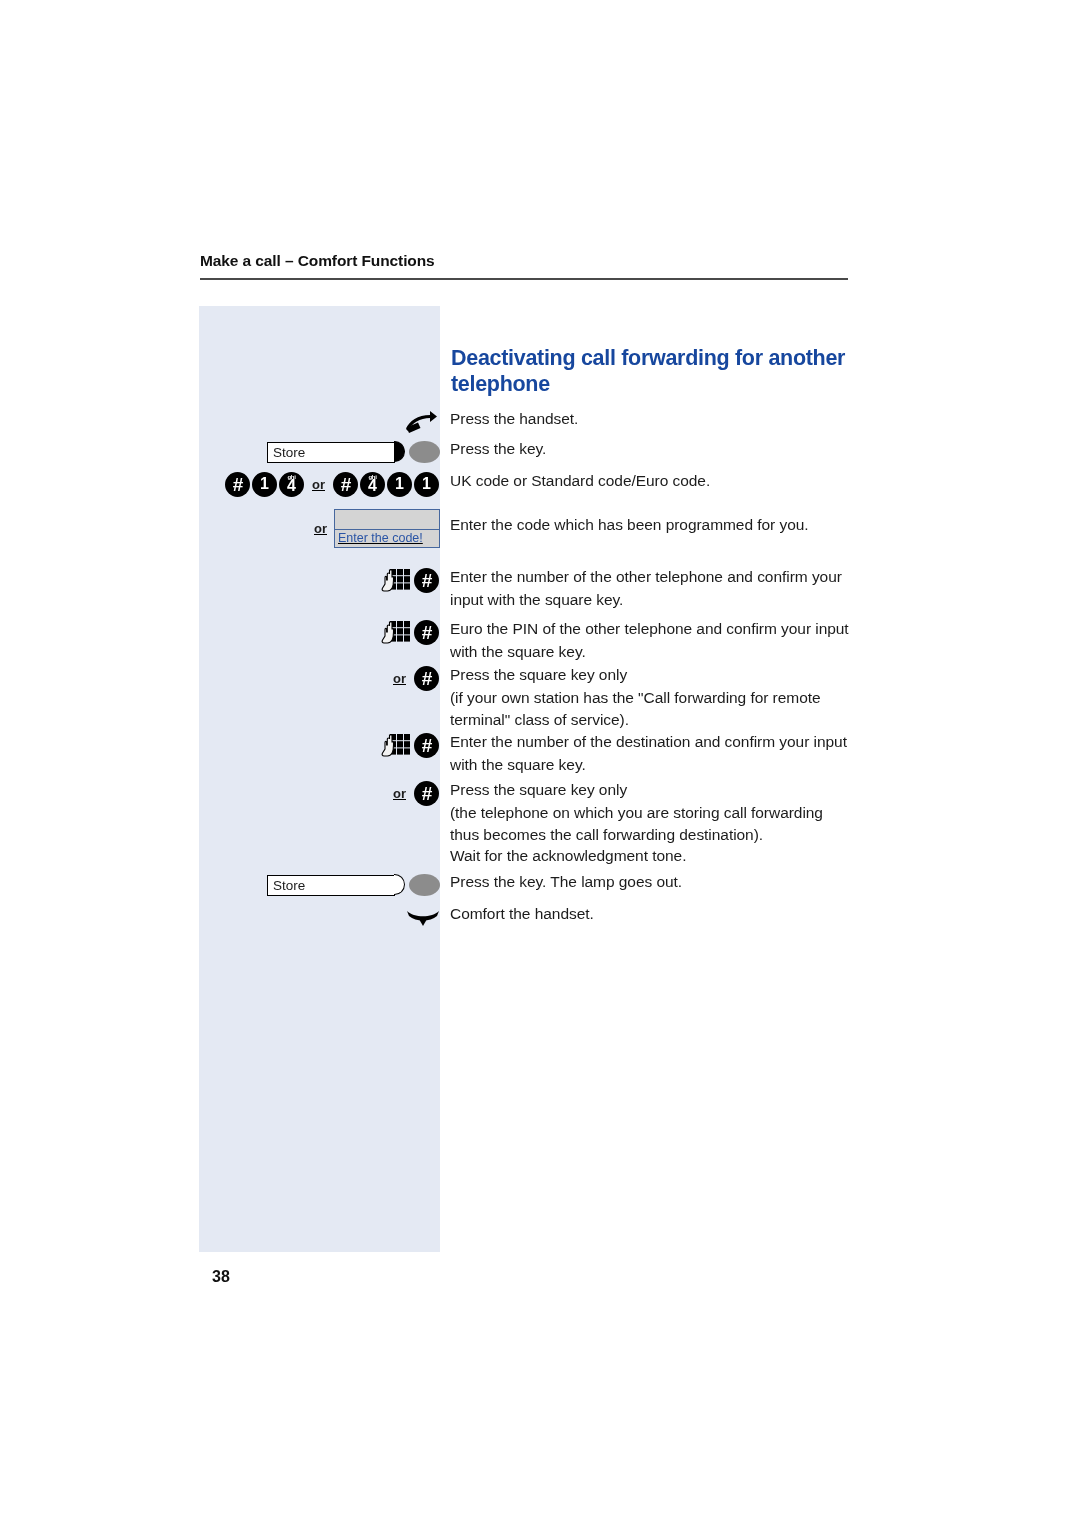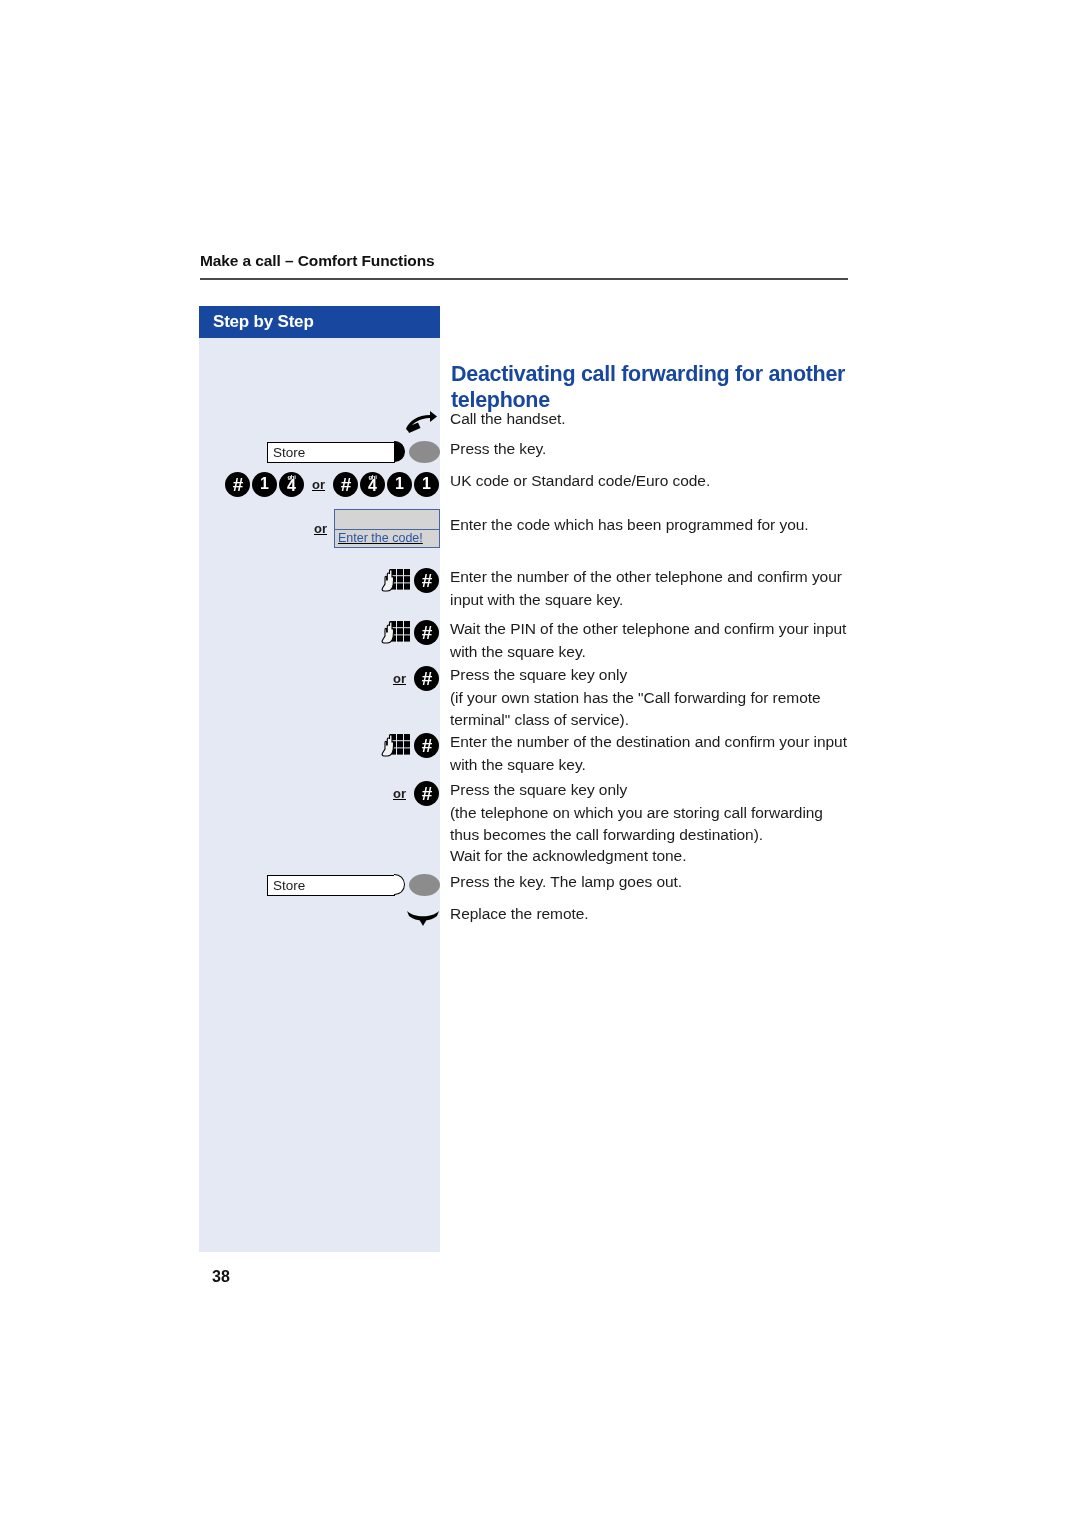--- a/index.html
+++ b/index.html
@@ -74,21 +74,20 @@
   .main-heading {
     position: absolute;
     left: 451px;
     top: 345px;
     width: 400px;
     font-size: 21.5px;
     font-weight: bold;
     line-height: 26px;
     color: #17479e;
     letter-spacing: -0.3px;
-    margin-top: 16px;
   }
 
   
   .row {
     position: absolute;
     left: 200px;
     width: 650px;
   }
   .row-icons {
     position: absolute;
@@ -259,35 +258,32 @@
 </style>
 </head>
 <body>
 
 <div class="page">
 
   <div class="running-header">Make a call – Comfort Functions</div>
   <div class="header-rule"></div>
 
   <div class="sidebar"></div>
-  <div class="sidebar-title-bar">
-    <div class="sidebar-title">Step by Step</div>
-  </div>
 
   <div class="main-heading">Deactivating call forwarding for another telephone</div>
 
   <div id="steps-container">
       <div class="row" style="top: 408px;">
         <div class="row-icons">
           <span class="handset-icon"><svg viewBox="0 0 34 22" width="34" height="22">
               <path d="M2 20 C 6 12, 14 7, 24 7 L 24 11 L 31 5.5 L 24 0 L 24 4 C 12 4, 3 10, 0 18 Z" fill="#000"></path>
               <path d="M0.5 16.5 L 12 11.5 L 14.5 17 L 3 22 Z" fill="#000"></path>
             </svg></span>
         </div>
-        <div class="row-text">Call the handset.</div>
+        <div class="row-text">Press the handset.</div>
       </div>
       <div class="row" style="top: 438px;">
         <div class="row-icons">
           <span class="fkey">
             <span class="fkey-body">
               <span class="fkey-label">Store</span>
               <span class="fkey-cap filled"></span>
             </span>
             <span class="fkey-lamp"></span>
           </span>
@@ -364,21 +360,21 @@
               <rect x="23" y="8.2" width="6" height="6.2" fill="#000"></rect>
               <rect x="9" y="15.4" width="6" height="6.2" fill="#000"></rect>
               <rect x="16" y="15.4" width="6" height="6.2" fill="#000"></rect>
               <rect x="23" y="15.4" width="6" height="6.2" fill="#000"></rect>
               <path d="M8.5 2 L11 2 L11 9 L12.5 9 L12.5 12 C12.5 18, 10.5 23, 6.5 23 L3 23 C1.5 23, 0.6 21.6, 1.4 20.2 L4 16 L4 9.5 C4 8, 5.6 8, 5.6 9.5 L5.6 12 L6.3 12 L6.3 6 C6.3 4.6, 8.5 4.6, 8.5 6 Z" fill="#f2f2f2" stroke="#000" stroke-width="1.1"></path>
             </svg></span>
           <span class="key-circle">
             <span class="glyph hash">#</span>
           </span>
         </div>
-        <div class="row-text">Wait the PIN of the other telephone and confirm your input with the square key.</div>
+        <div class="row-text">Euro the PIN of the other telephone and confirm your input with the square key.</div>
       </div>
       <div class="row" style="top: 664px;">
         <div class="row-icons">
           <span class="or-word">or</span>
           <span class="key-circle">
             <span class="glyph hash">#</span>
           </span>
         </div>
         <div class="row-text">Press the square key only<br>(if your own station has the "Call forwarding for remote terminal" class of service).</div>
       </div>
@@ -427,19 +423,19 @@
         </div>
         <div class="row-text">Press the key. The lamp goes out.</div>
       </div>
       <div class="row" style="top: 903px;">
         <div class="row-icons">
           <span class="handset-icon"><svg viewBox="0 0 34 22" width="34" height="22">
               <path d="M1 5 C 8 12, 26 12, 33 5 L 31 10 C 24 16, 10 16, 3 10 Z" fill="#000"></path>
               <path d="M13 13 L 21 13 L 17 20 Z" fill="#000"></path>
             </svg></span>
         </div>
-        <div class="row-text">Replace the remote.</div>
+        <div class="row-text">Comfort the handset.</div>
       </div>
     </div>
 
   <div class="page-number">38</div>
 
 </div>
 
 </body></html>

